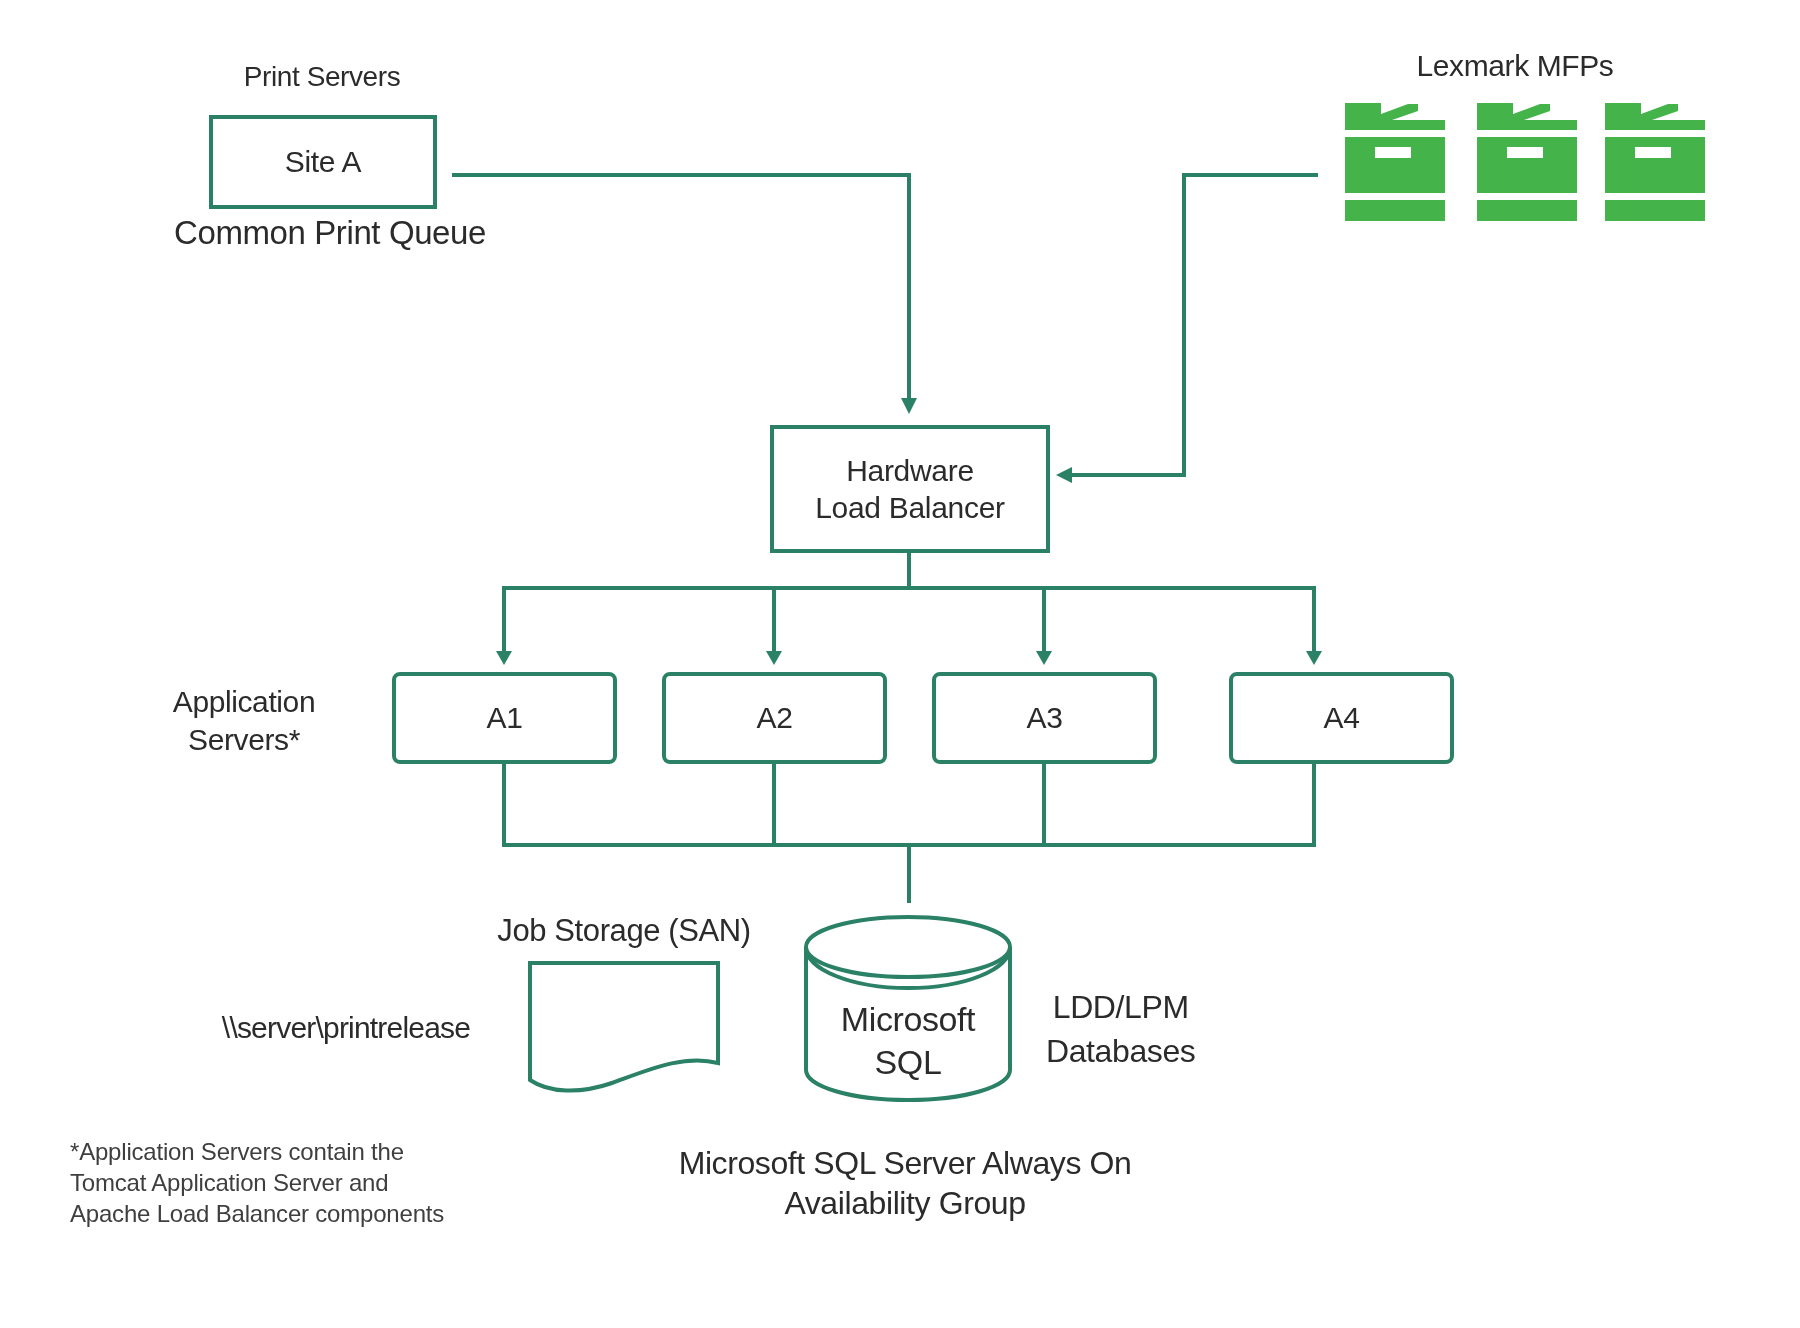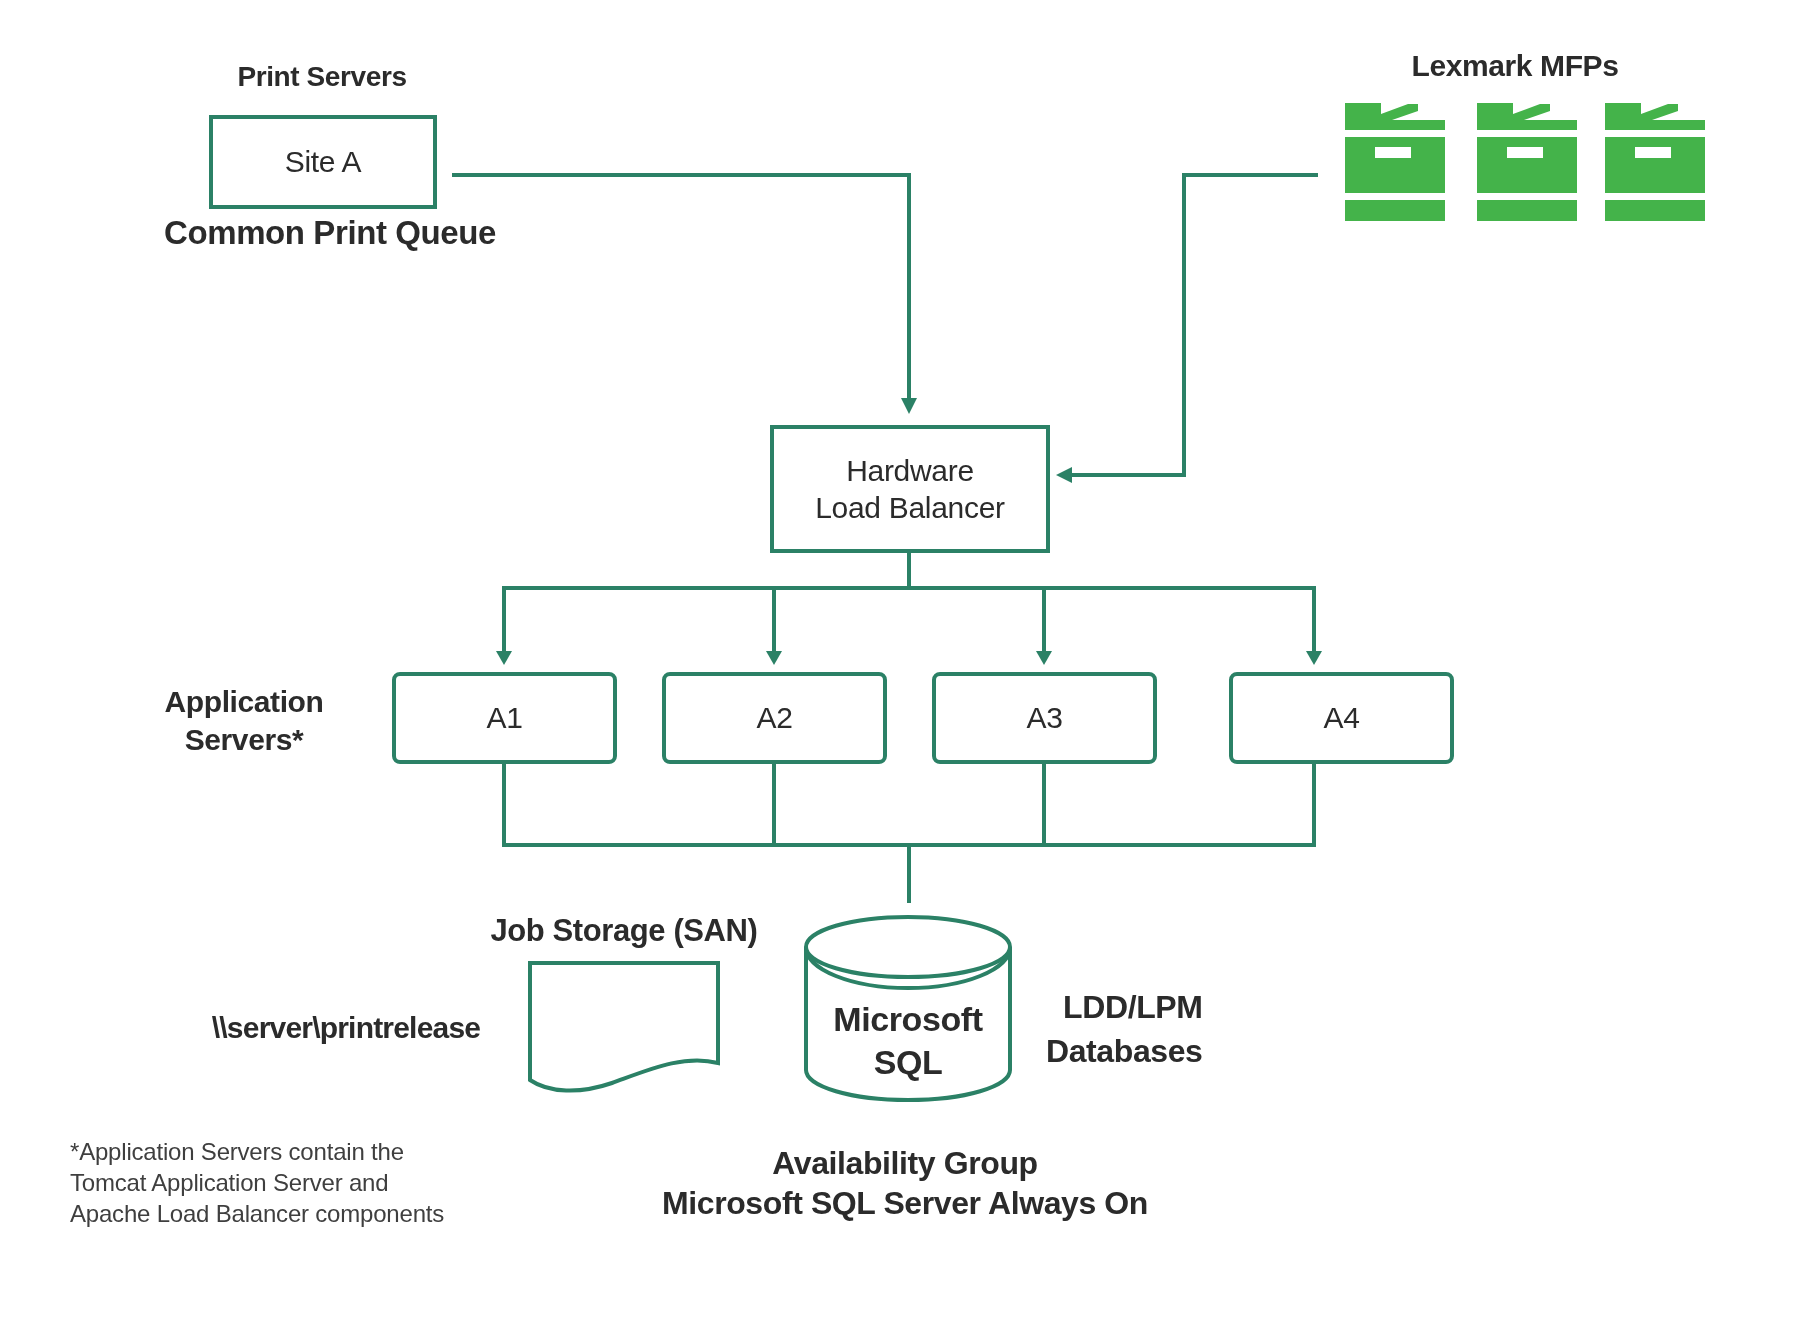--- a/index.html
+++ b/index.html
@@ -14,36 +14,36 @@
     font-family:"Liberation Sans", sans-serif;overflow:hidden;
   }
   svg.layer{position:absolute;left:0;top:0;}
   .node{
     position:absolute;box-sizing:border-box;background:#fff;
     border:4px solid var(--line);display:flex;flex-direction:column;
     align-items:center;justify-content:center;text-align:center;
     font-weight:400;color:var(--ink);letter-spacing:-0.3px;
   }
   .lbl{
-    position:absolute;font-weight:700;color:var(--ink);white-space:nowrap;
+    position:absolute;font-weight:400;color:var(--ink);white-space:nowrap;
     letter-spacing:-0.4px;
   }
   .lbl.center{transform:translateX(-50%);text-align:center;}
   #site-a{left:209px;top:115px;width:228px;height:94px;font-size:30px;}
   #load-balancer{left:770px;top:425px;width:280px;height:128px;font-size:30px;line-height:37px;}
   .app-box{top:672px;width:225px;height:92px;font-size:30px;border-radius:8px;}
   #a1{left:392px;} #a2{left:662px;} #a3{left:932px;} #a4{left:1229px;}
   #print-servers-label{left:322px;top:61px;font-size:28px;}
   #common-print-queue-label{left:330px;top:214px;font-size:33px;}
   #lexmark-label{left:1515px;top:49px;font-size:30px;}
   #app-servers-label{left:244px;top:683px;font-size:30px;line-height:38px;}
   #job-storage-label{left:624px;top:913px;font-size:31px;}
   #unc-label{left:346px;top:1011px;font-size:30px;letter-spacing:-0.8px;}
   #db-text{left:908px;top:998px;font-size:34px;line-height:43px;}
-  #ldd-label{left:1046px;top:985px;font-size:32px;line-height:44px;text-align:right;}
+  #ldd-label{left:1046px;top:985px;font-size:32px;line-height:44px;text-align:center;}
   #sql-ag-label{left:905px;top:1143px;font-size:32px;line-height:40px;}
   #footnote{
     position:absolute;left:70px;top:1136px;font-size:24px;line-height:31px;
     font-weight:400;color:var(--foot);letter-spacing:-0.2px;white-space:nowrap;
   }
 </style>
 </head>
 <body>
 
 <div id="canvas">
@@ -139,22 +139,22 @@
     <div>Microsoft</div>
     <div>SQL</div>
   </div>
 
   <div class="lbl" id="ldd-label">
     <div>LDD/LPM</div>
     <div>Databases</div>
   </div>
 
   <div class="lbl center" id="sql-ag-label">
+    <div>Microsoft SQL Server Always On</div>
     <div>Availability Group</div>
-    <div>Microsoft SQL Server Always On</div>
   </div>
 
   <div id="footnote">
     <div>*Application Servers contain the</div>
     <div>Tomcat Application Server and</div>
     <div>Apache Load Balancer components</div>
   </div>
 
 </div>
 

